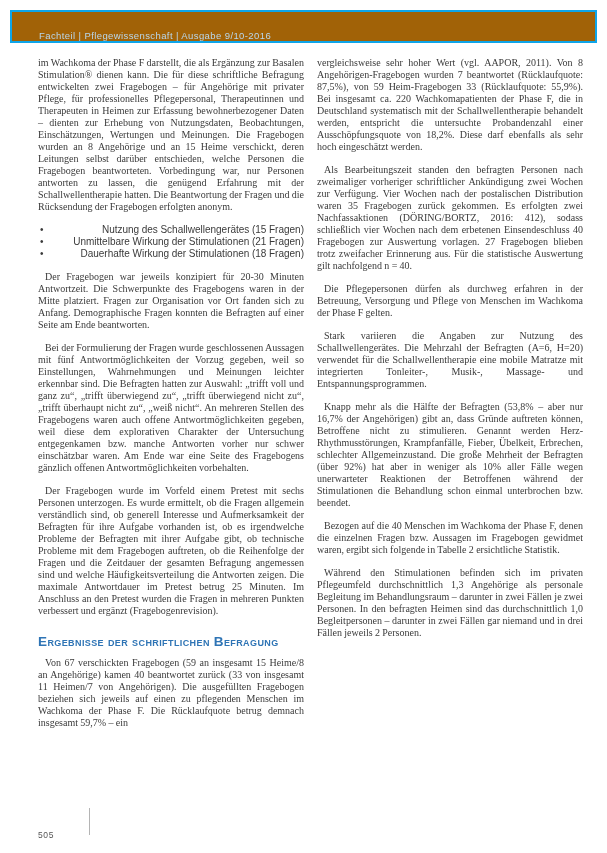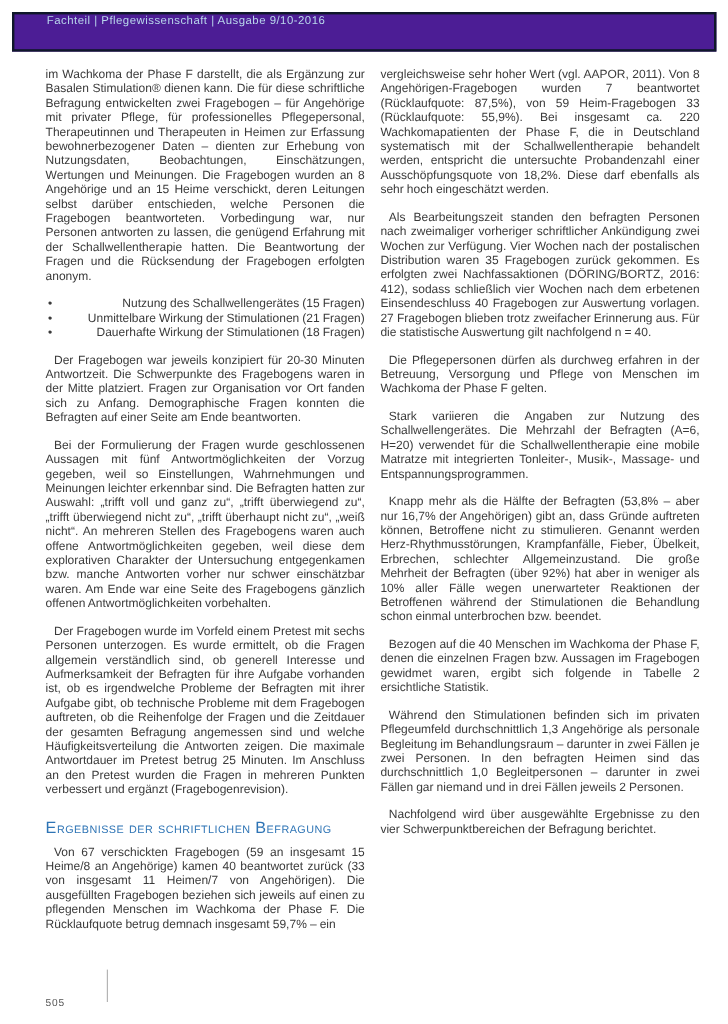--- a/index.html
+++ b/index.html
@@ -2,40 +2,40 @@
 <html lang="de"><head>
 <meta charset="utf-8">
 <style>
   html,body { margin:0; padding:0; }
   body {
     width:607px; height:853px; background:#ffffff; position:relative; overflow:hidden;
     font-family:"Liberation Sans", sans-serif; color:#3a3a3a;
   }
   .topbar {
     position:absolute; left:10px; top:10px; width:587px; height:33px; box-sizing:border-box;
-    background:#4c1d95; border:2px solid #0f172a; display:flex; align-items:flex-start;
+    background:#a16207; border:2px solid #0ea5e9; display:flex; align-items:flex-end;
   }
   .topbar .hdr-text {
     color:#b9d7ec; font-size:9.5px; letter-spacing:.4px; padding-left:27px; white-space:nowrap;
   }
   .columns {
     position:absolute; top:57px; left:38px; width:545px; display:flex; gap:13px;
   }
   .col {
     width:266px; text-align:justify; font-size:10px; line-height:12px;
     hyphens:auto; -webkit-hyphens:auto; word-spacing:-0.2px;
   }
-  .col p { margin:0 0 11px; text-indent:7px; }
+  .col p { margin:0 0 11px; text-indent:7px;font-family:Liberation Serif, serif; }
   .col p.noindent { text-indent:0; }
   .col p:last-child { margin-bottom:0; }
   ul.focus-list { margin:0 0 11px; padding:0; list-style:none; text-align:right; }
   ul.focus-list li { position:relative; padding-left:14px; }
   ul.focus-list li::before { content:"\2022"; position:absolute; left:2px; top:0; color:#3a3a3a; }
   h2.section-heading {
-    font-size:13.5px; line-height:15px; font-weight:400; font-variant:small-caps;
+    font-size:13.5px; line-height:15px; font-weight:700; font-variant:small-caps;
     color:#2e74b5; letter-spacing:.4px; margin:17px 0 8px; text-align:left; text-indent:0;
   }
   .footer {
     position:absolute; left:38px; bottom:13px; display:flex; align-items:center;
     font-size:8.5px; letter-spacing:1.1px; color:#555555;
   }
   .footer .page-num { width:51px; letter-spacing:.6px;margin-top:28px; }
   .footer .vline { width:1px; height:27px; background:#b4b4b4; margin-right:16px; }
   .footer .journal-line { white-space:nowrap; }
 </style>
@@ -62,20 +62,19 @@
   </section>
 
   <section class="col">
     <p class="noindent">vergleichsweise sehr hoher Wert (vgl. AAPOR, 2011). Von 8 Angehörigen-Fragebogen wurden 7 beantwortet (Rücklaufquote: 87,5%), von 59 Heim-Fragebogen 33 (Rücklaufquote: 55,9%). Bei insgesamt ca. 220 Wachkomapatienten der Phase F, die in Deutschland systematisch mit der Schallwellentherapie behandelt werden, entspricht die untersuchte Probandenzahl einer Ausschöpfungsquote von 18,2%. Diese darf ebenfalls als sehr hoch eingeschätzt werden.</p>
     <p>Als Bearbeitungszeit standen den befragten Personen nach zweimaliger vorheriger schriftlicher Ankündigung zwei Wochen zur Verfügung. Vier Wochen nach der postalischen Distribution waren 35 Fragebogen zurück gekommen. Es erfolgten zwei Nachfassaktionen (DÖRING/BORTZ, 2016: 412), sodass schließlich vier Wochen nach dem erbetenen Einsendeschluss 40 Fragebogen zur Auswertung vorlagen. 27 Fragebogen blieben trotz zweifacher Erinnerung aus. Für die statistische Auswertung gilt nachfolgend n = 40.</p>
     <p>Die Pflegepersonen dürfen als durchweg erfahren in der Betreuung, Versorgung und Pflege von Menschen im Wachkoma der Phase F gelten.</p>
     <p>Stark variieren die Angaben zur Nutzung des Schallwellengerätes. Die Mehrzahl der Befragten (A=6, H=20) verwendet für die Schallwellentherapie eine mobile Matratze mit integrierten Tonleiter-, Musik-, Massage- und Entspannungsprogrammen.</p>
     <p>Knapp mehr als die Hälfte der Befragten (53,8% – aber nur 16,7% der Angehörigen) gibt an, dass Gründe auftreten können, Betroffene nicht zu stimulieren. Genannt werden Herz-Rhythmusstörungen, Krampfanfälle, Fieber, Übelkeit, Erbrechen, schlechter Allgemeinzustand. Die große Mehrheit der Befragten (über 92%) hat aber in weniger als 10% aller Fälle wegen unerwarteter Reaktionen der Betroffenen während der Stimulationen die Behandlung schon einmal unterbrochen bzw. beendet.</p>
     <p>Bezogen auf die 40 Menschen im Wachkoma der Phase F, denen die einzelnen Fragen bzw. Aussagen im Fragebogen gewidmet waren, ergibt sich folgende in Tabelle 2 ersichtliche Statistik.</p>
     <p>Während den Stimulationen befinden sich im privaten Pflegeumfeld durchschnittlich 1,3 Angehörige als personale Begleitung im Behandlungsraum – darunter in zwei Fällen je zwei Personen. In den befragten Heimen sind das durchschnittlich 1,0 Begleitpersonen – darunter in zwei Fällen gar niemand und in drei Fällen jeweils 2 Personen.</p>
-    <p>Nachfolgend wird über ausgewählte Ergebnisse zu den vier Schwerpunktbereichen der Befragung berichtet.</p>
   </section>
 </main>
 
 <footer class="footer">
   <span class="page-num">505</span>
   <span class="vline"></span>
 </footer>
 
 </body></html>

